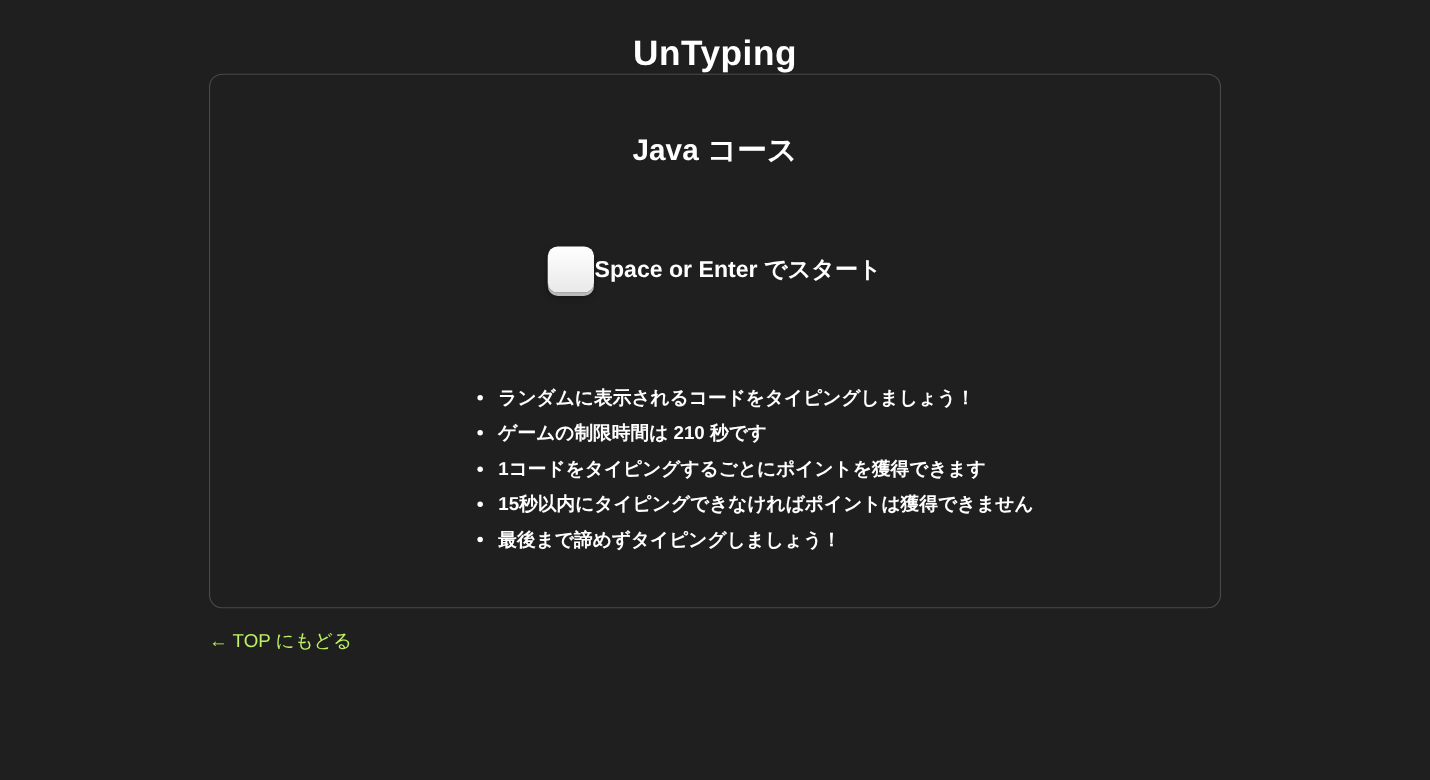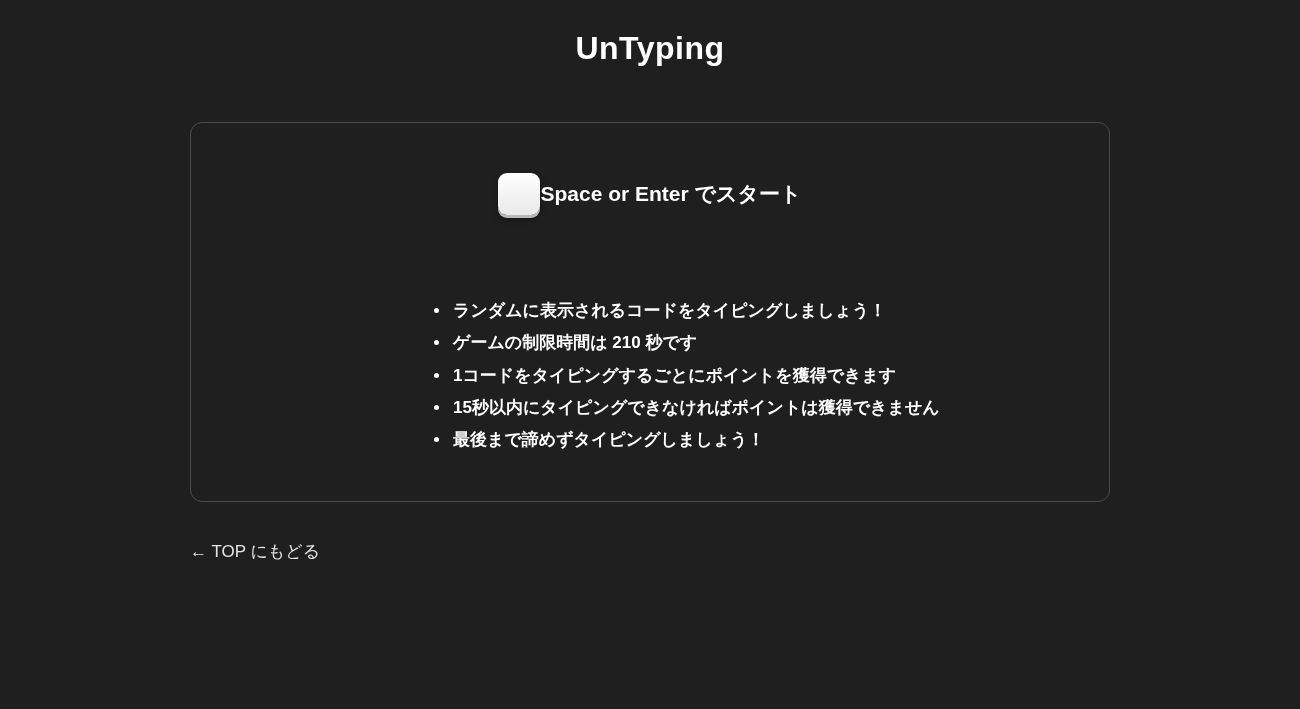--- a/index.html
+++ b/index.html
@@ -11,21 +11,20 @@
       background: #1f1f1f;
       color: #ffffff;
       font-family: -apple-system, BlinkMacSystemFont, "Segoe UI", "Helvetica Neue", Arial, "Hiragino Kaku Gothic ProN", "Hiragino Sans", Meiryo, sans-serif;
       min-height: 709px;
       padding-top: 30px;
     }
     .page-title {
       font-size: 32px;
       font-weight: 700;
       text-align: center;
-      margin-bottom: 55px;
       letter-spacing: 0.5px;
     }
     .container {
       width: 920px;
       margin: 0 auto;
     }
     .card {
       border: 1px solid #4a4a4a;
       border-radius: 12px;
       padding: 50px 60px 45px;
@@ -58,35 +57,36 @@
       padding-left: 200px;
       line-height: 1.9;
       font-size: 17px;
       font-weight: bold;
     }
     .rules li {
       padding-left: 2px;
     }
     .back-link {
       display: inline-block;
-      margin-top: 38px;
+      margin-top: 18px;
       font-size: 17px;
       font-weight: 500;
-      color: #e5e5e5;
+      color: #bef264;
       text-decoration: none;
       cursor: pointer;
     }
   </style>
 </head>
 <body>
 
 <h1 class="page-title">UnTyping</h1>
 
 <div class="container">
   <div class="card">
+    <h2 class="course-title">Java コース</h2>
 
     <div class="start-row">
       <div class="key-icon"></div>
       <div class="start-text">Space or Enter でスタート</div>
     </div>
 
     <ul class="rules">
       <li>ランダムに表示されるコードをタイピングしましょう！</li>
       <li>ゲームの制限時間は 210 秒です</li>
       <li>1コードをタイピングするごとにポイントを獲得できます</li>

